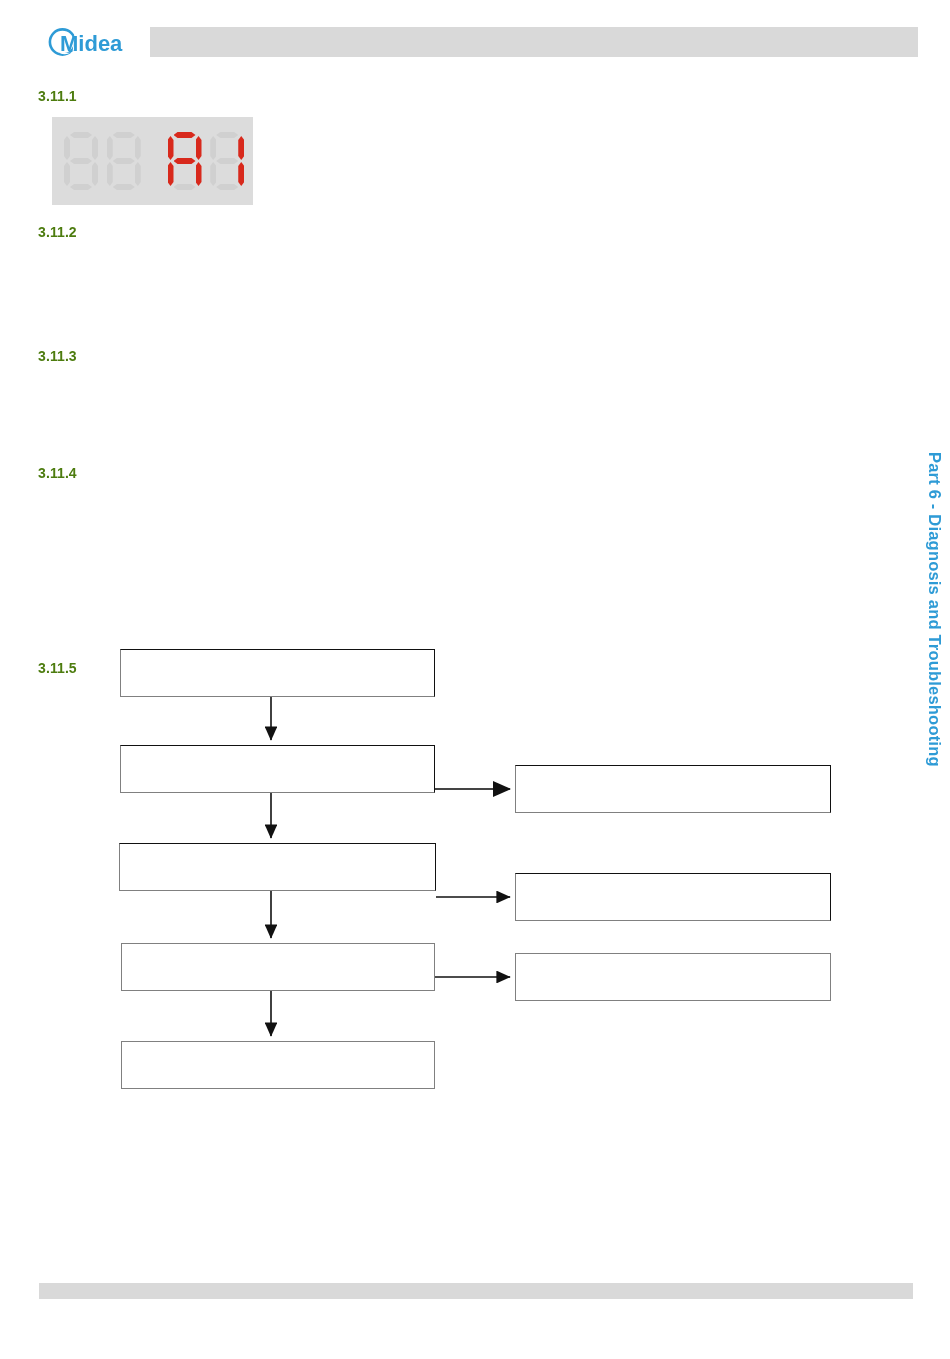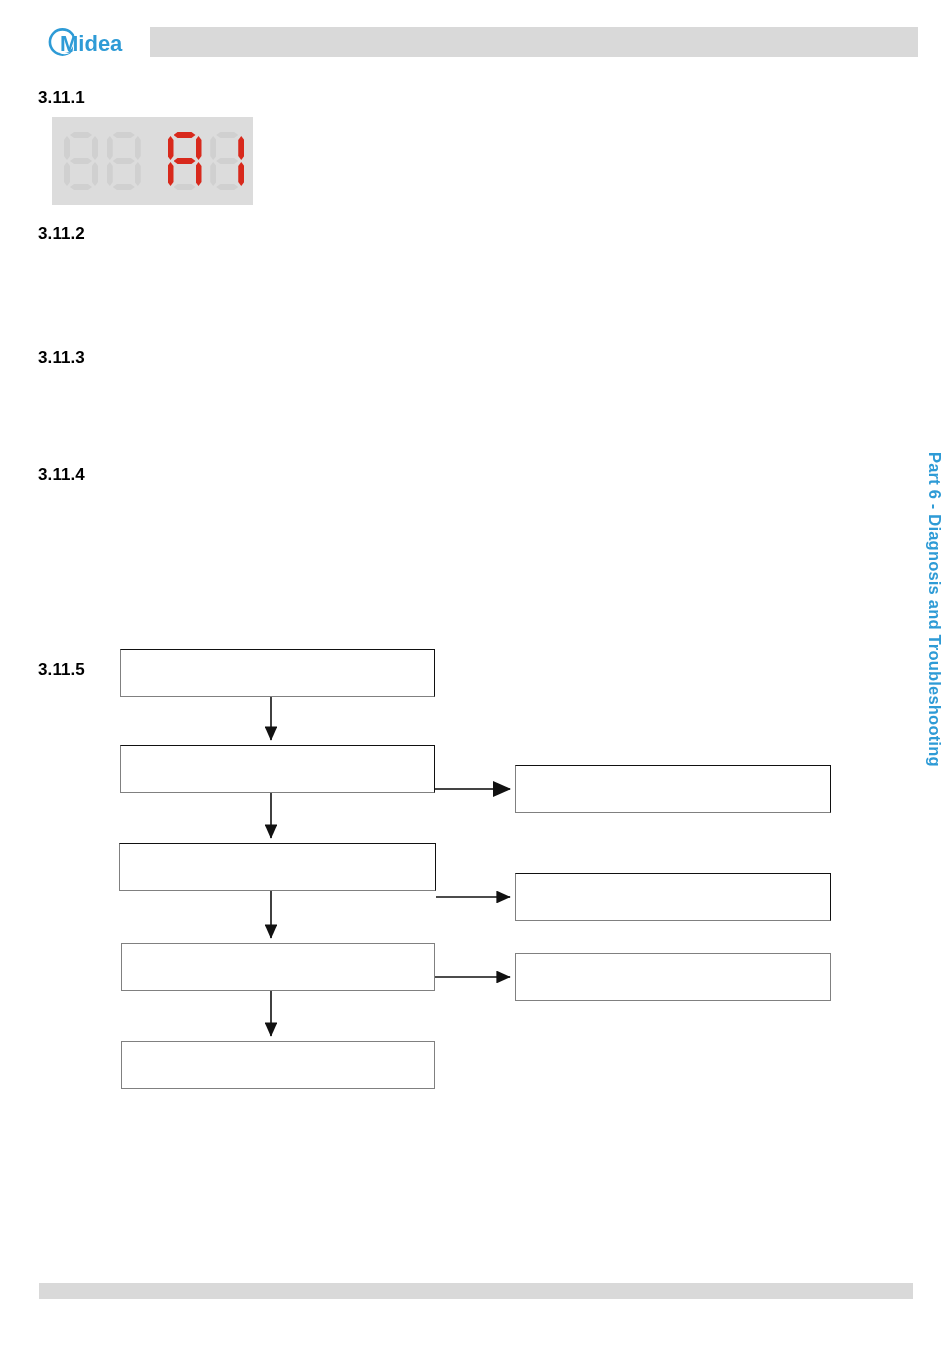--- a/index.html
+++ b/index.html
@@ -32,23 +32,23 @@
     top: 27px;
     width: 768px;
     height: 30px;
     background: #d9d9d9;
   }
 
   
   .sec-head {
     position: absolute;
     left: 38px;
-    font-size: 17px;
+    font-size: 14px;
     font-weight: bold;
-    color: #000000;
+    color: #4d7c0f;
     letter-spacing: 0.1px;
     white-space: nowrap;
   }
 
   
   .lcd {
     position: absolute;
     left: 52px;
     top: 117px;
     width: 201px;

